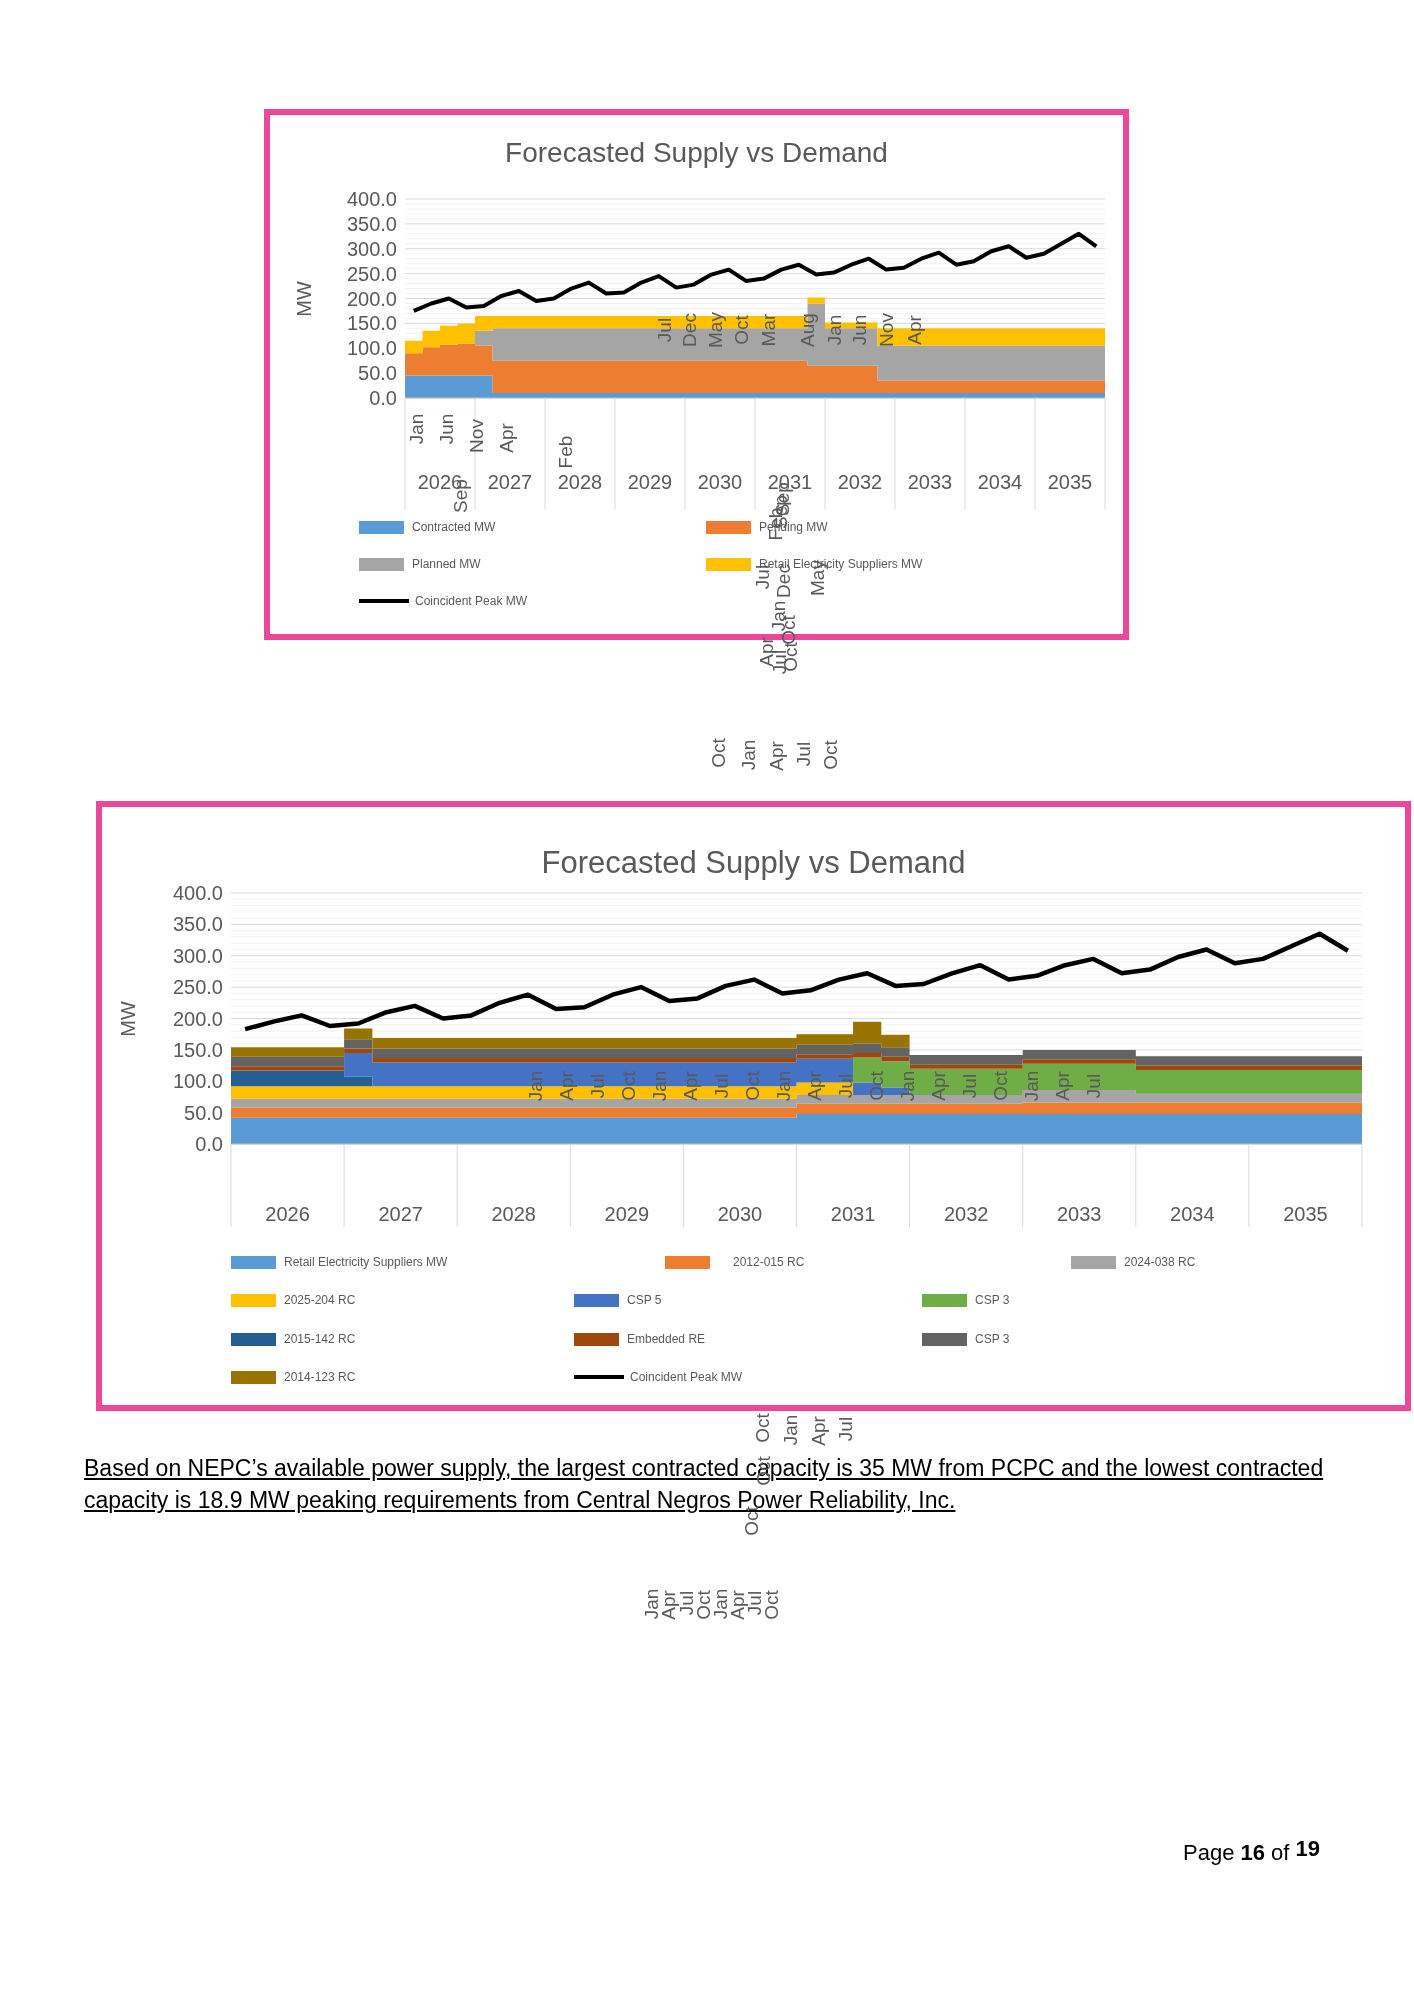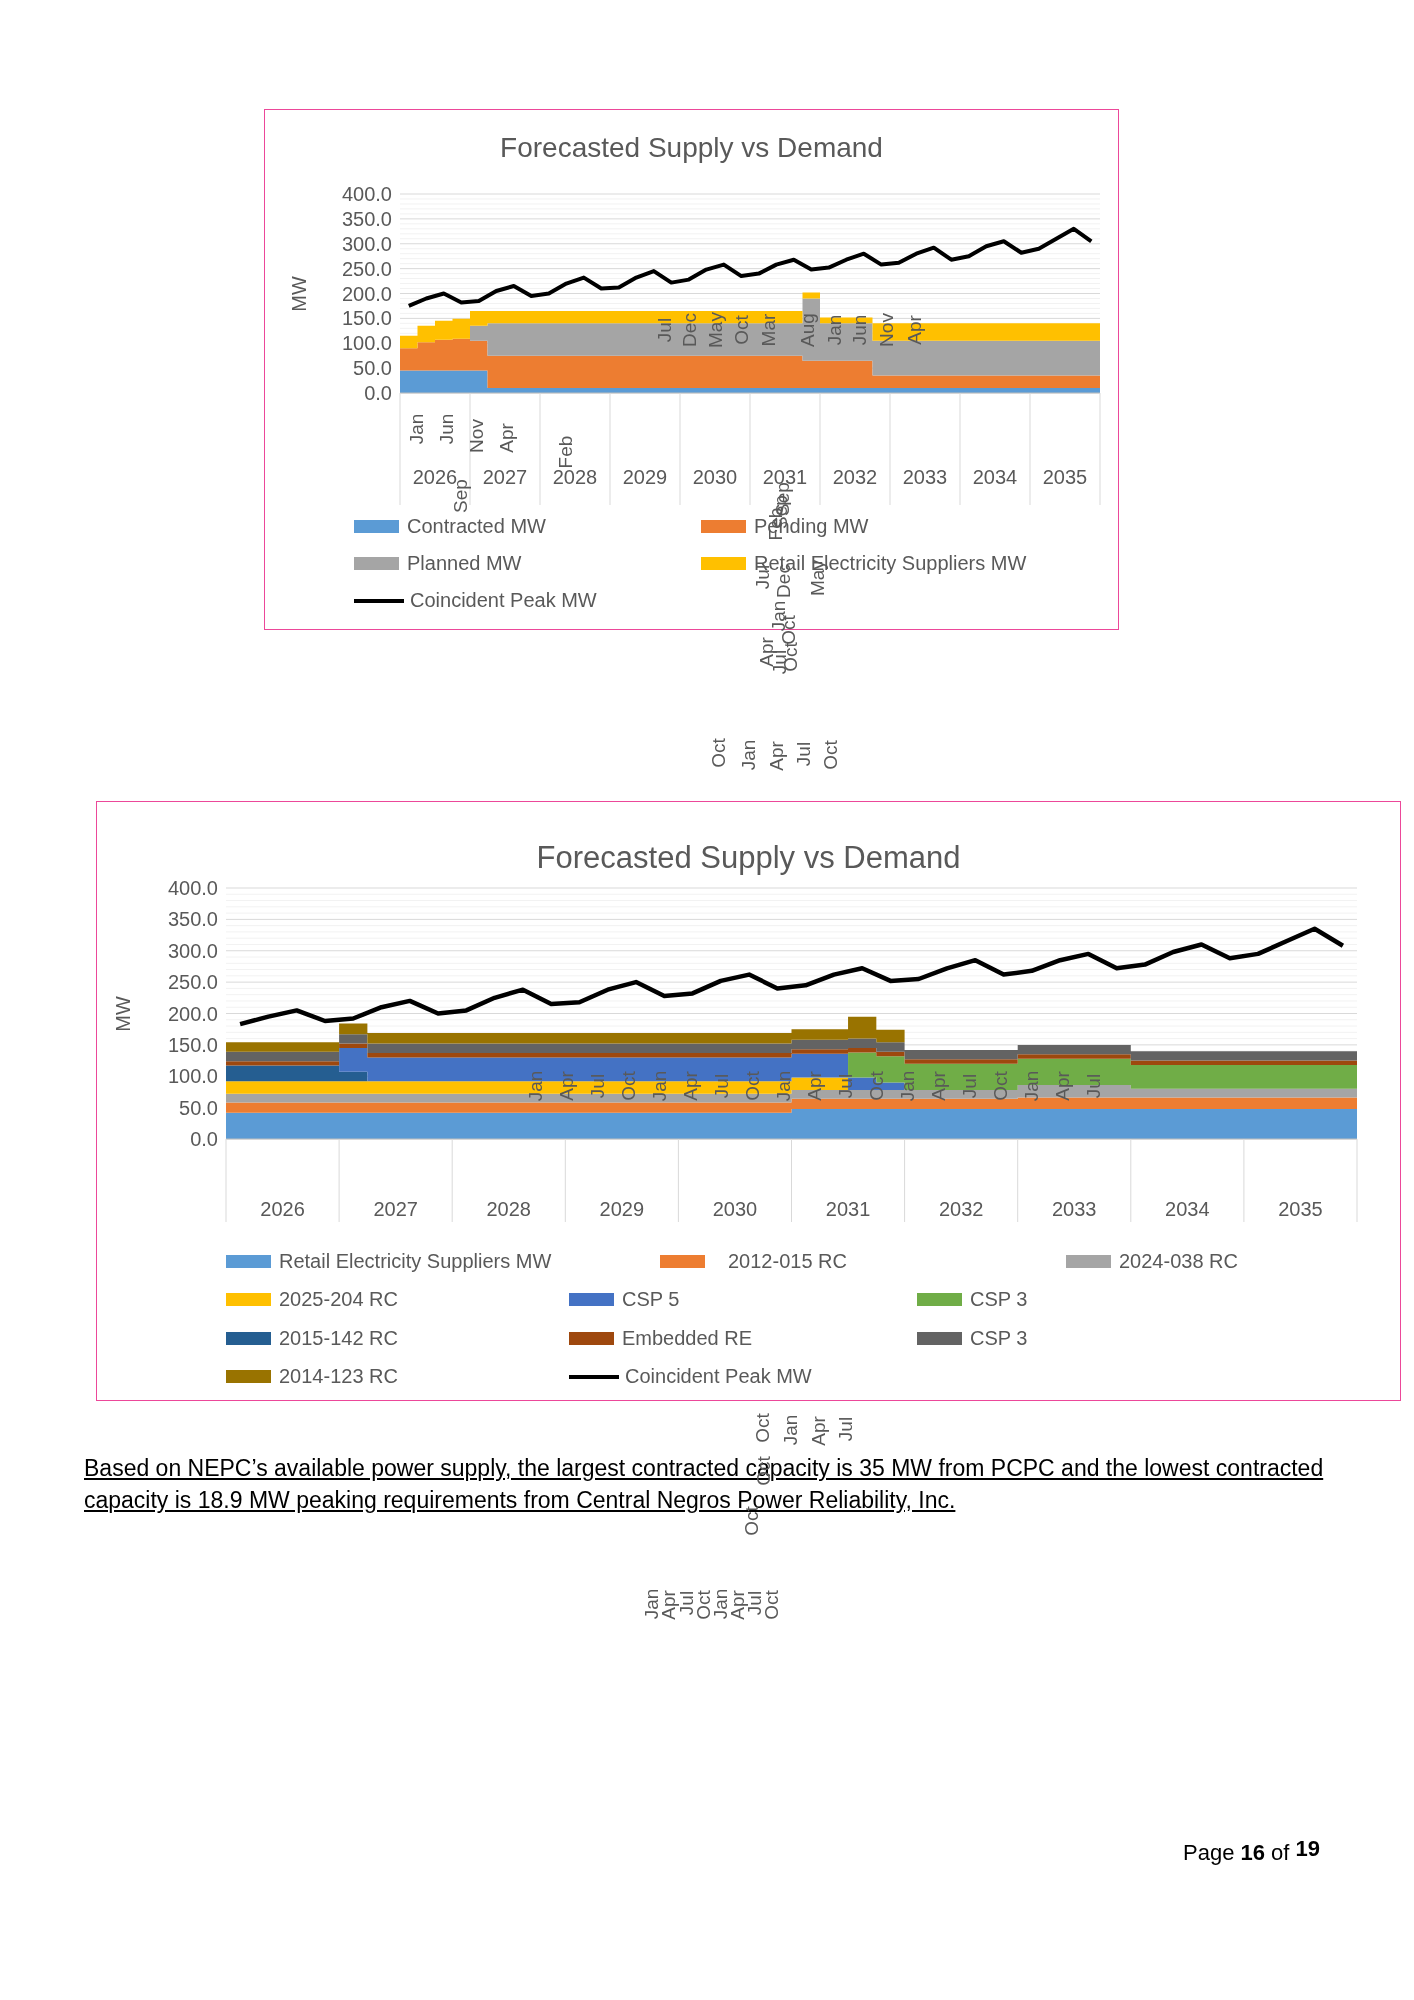--- a/index.html
+++ b/index.html
@@ -1,25 +1,25 @@
 <!DOCTYPE html>
 <html><head>
 <meta charset="utf-8">
 <style>
   html,body{margin:0;padding:0;background:#ffffff;}
   .page{position:relative;width:1414px;height:2000px;background:#fff;
         font-family:"Liberation Sans",sans-serif;overflow:hidden;}
-  .chart-box{position:absolute;border:1px solid #ec4899;background:#fff;}
+  .chart-box{position:absolute;border:6px solid #ec4899;background:#fff;}
   .chart-title{position:absolute;left:0;right:0;text-align:center;color:#595959;
                font-family:"Liberation Sans",sans-serif;}
   .plot-mount{position:absolute;left:0;top:0;}
   .leg-item{position:absolute;display:flex;align-items:center;white-space:nowrap;}
   .leg-sw{display:inline-block;width:45px;height:13px;margin-right:8px;}
   .leg-sw-line{display:inline-block;width:50px;height:4px;margin-right:6px;}
-  .leg-lt{font-size:20px;color:#595959;}
+  .leg-lt{font-size:12px;color:#595959;}
   .rot{position:absolute;width:80px;text-align:center;transform:rotate(-90deg);
        transform-origin:center;font-size:19px;line-height:22px;color:#595959;
        white-space:nowrap;pointer-events:none;}
   .para{position:absolute;font-size:23px;line-height:32px;color:#000;}
   .footer{position:absolute;font-size:22px;color:#000;}
   .footer .pg{font-weight:bold;}
   .footer .tot{font-weight:bold;position:relative;top:-4px;}
   svg text{font-family:"Liberation Sans",sans-serif;}
 </style>
 </head>

